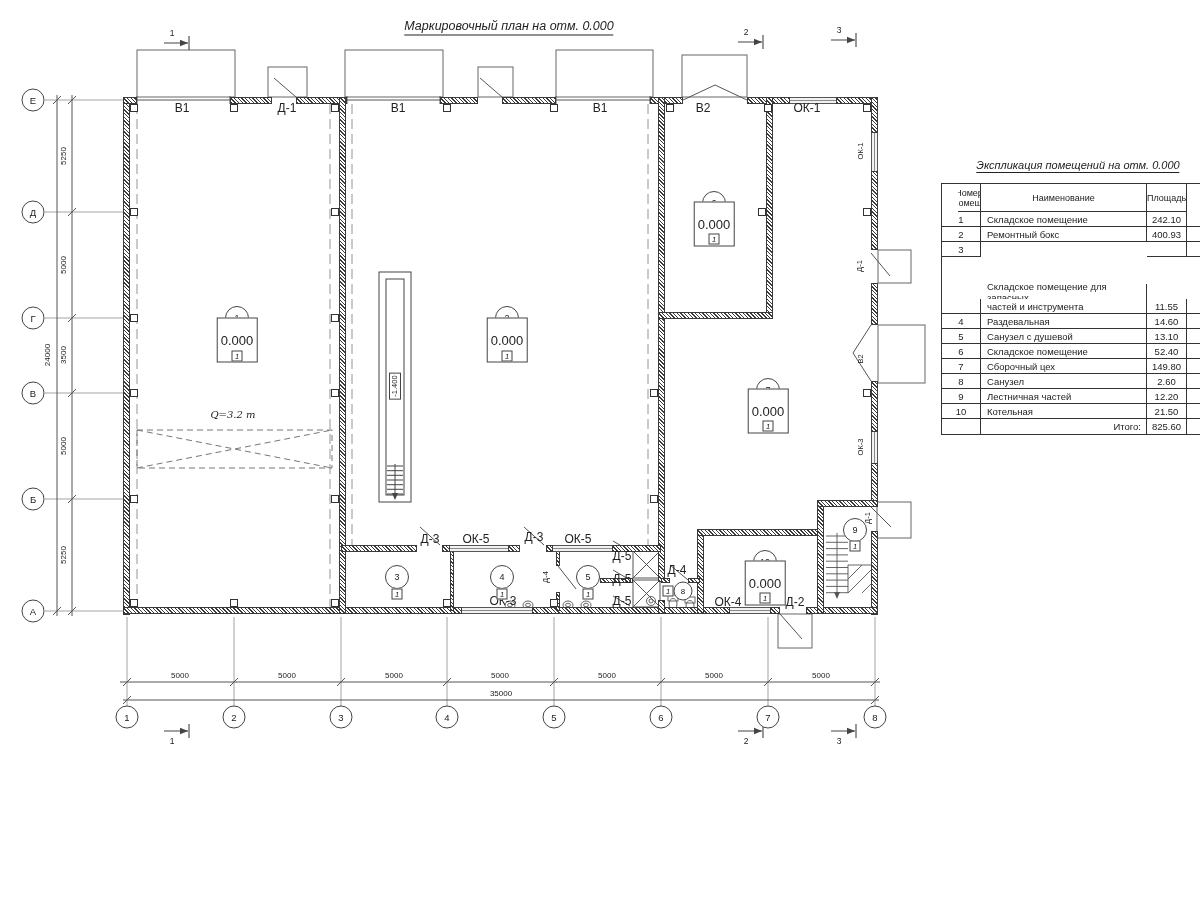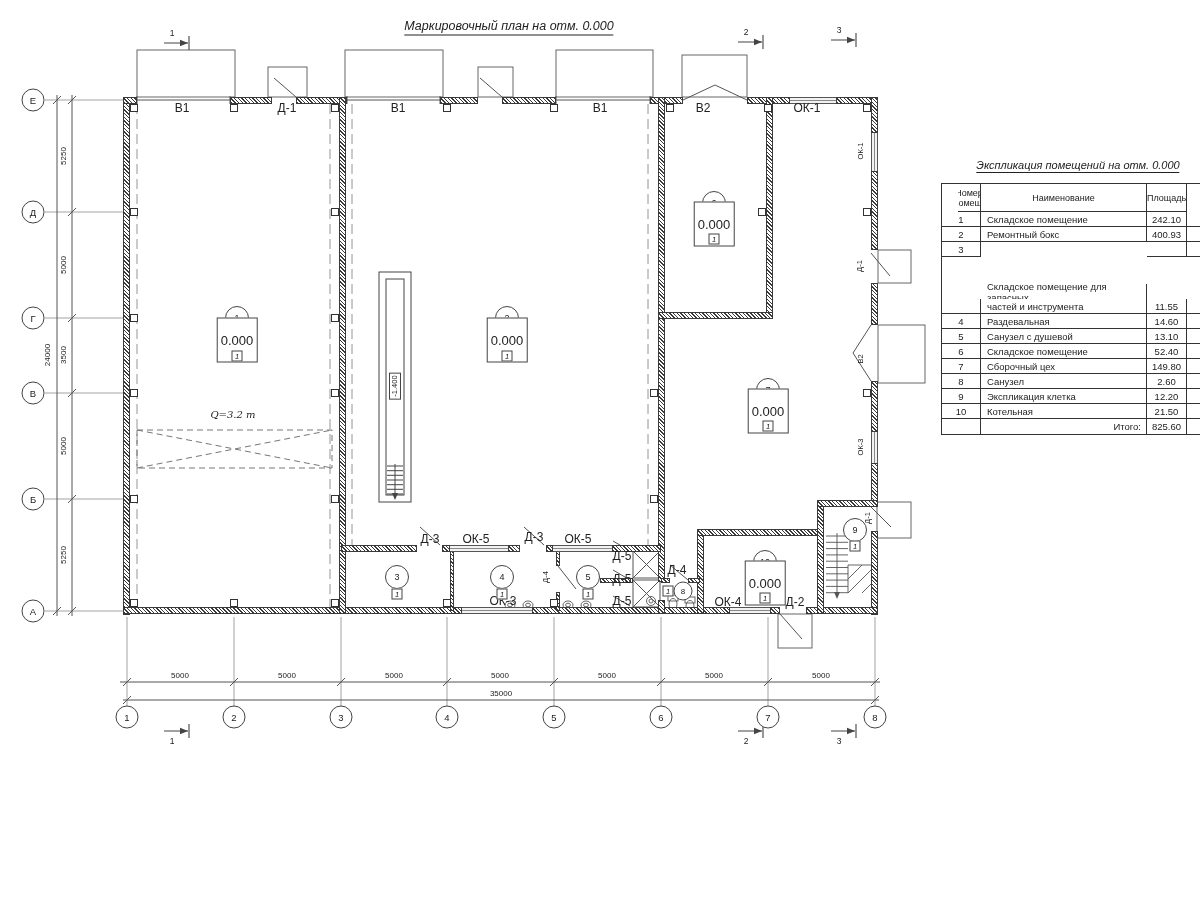--- a/index.html
+++ b/index.html
@@ -382,21 +382,21 @@
     <div class="c nm">Сборочный цех</div>
     <div class="c">149.80</div>
     <div class="c"></div>
 
     <div class="c">8</div>
     <div class="c nm">Санузел</div>
     <div class="c">2.60</div>
     <div class="c"></div>
 
     <div class="c">9</div>
-    <div class="c nm">Экспликация клетка</div>
+    <div class="c nm">Лестничная частей</div>
     <div class="c">12.20</div>
     <div class="c"></div>
 
     <div class="c">10</div>
     <div class="c nm">Котельная</div>
     <div class="c">21.50</div>
     <div class="c"></div>
 
     <div class="c last"></div>
     <div class="c nm rt last">Итого:</div>

